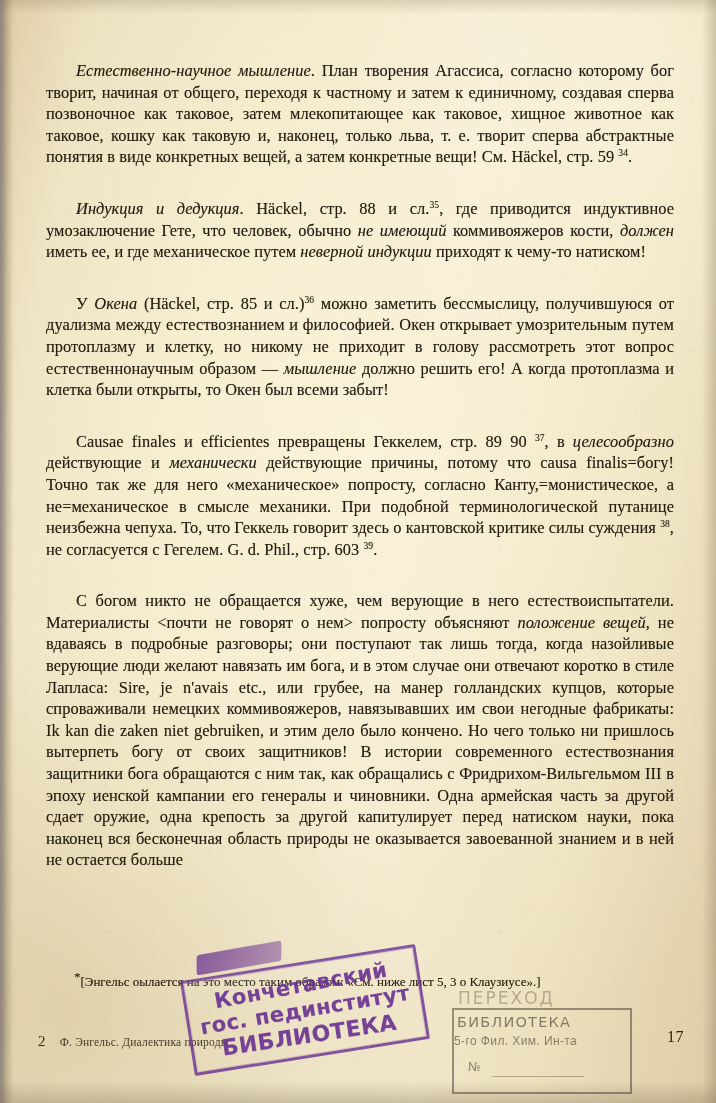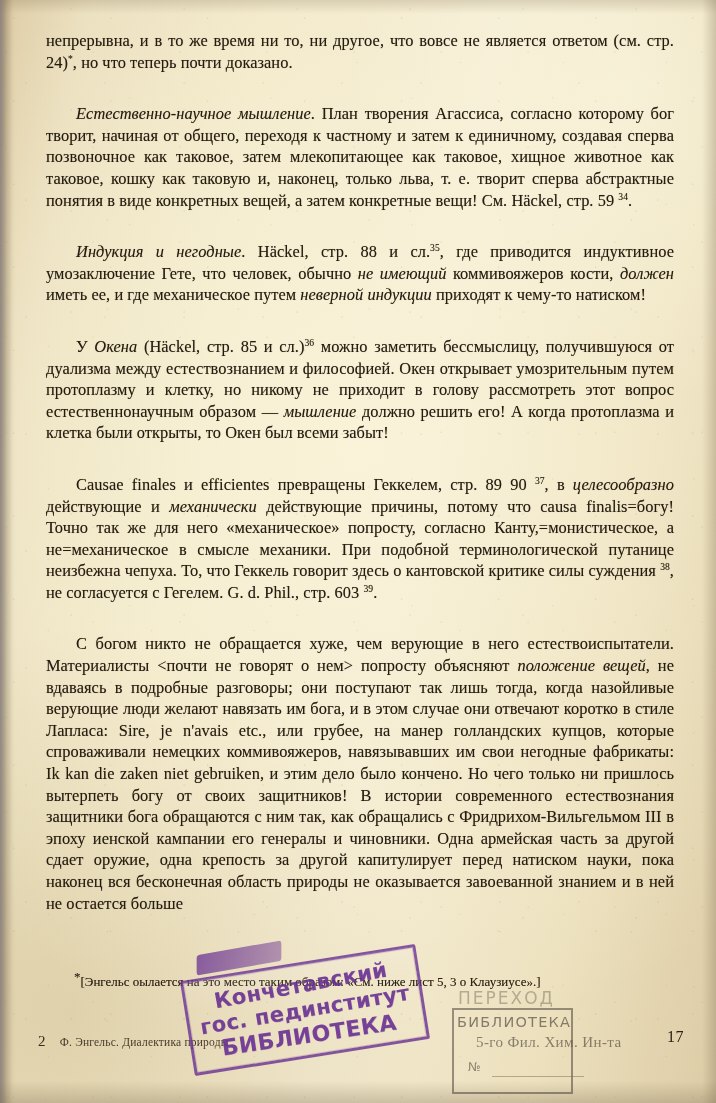--- a/index.html
+++ b/index.html
@@ -198,21 +198,21 @@
   }
   #stamp-purple .l1 { font-size: 21px; transform: rotate(-1.5deg); }
   #stamp-purple .l2 { font-size: 21px; transform: rotate(-0.5deg); }
   #stamp-purple .l3 { font-size: 22px; transform: rotate(0.5deg); }
 
   
   #stamp-second {
     position: absolute;
     left: 452px;
     top: 1008px;
-    width: 121px;
+    width: 180px;
     height: 86px;
     pointer-events: none;
     opacity: 0.72;
   }
   #stamp-second .frame2 {
     position: absolute;
     inset: 0;
     border: 2px solid rgba(62,56,48,0.70);
   }
   #stamp-second .s2title {
@@ -229,23 +229,23 @@
     position: absolute;
     top: 6px; left: 5px;
     font-family: "DejaVu Sans", sans-serif;
     font-size: 14.5px;
     letter-spacing: 1.2px;
     color: rgba(55,48,40,0.80);
     white-space: nowrap;
   }
   #stamp-second .s2line2 {
     position: absolute;
-    top: 26px; left: 24px;
-    font-family: Liberation Serif, serif;
-    font-size: 15px;
+    top: 26px; left: 2px;
+    font-family: Liberation Sans, sans-serif;
+    font-size: 12px;
     letter-spacing: 0.4px;
     color: rgba(55,48,40,0.78);
     white-space: nowrap;
   }
   #stamp-second .s2line3 {
     position: absolute;
     top: 52px; left: 16px;
     font-family: "DejaVu Sans", sans-serif;
     font-size: 12px;
     color: rgba(55,48,40,0.72);
@@ -278,29 +278,28 @@
 
   <div class="edge-top"></div>
   <div class="gutter-left"></div>
   <div class="gutter-left2"></div>
   <div class="gutter-right"></div>
   <div class="edge-bottom"></div>
   <div class="speckle"></div>
 
   <div id="textblock">
 
-    <p class="para first" id="p1"><span>непрерывна, и в то же время ни то, ни другое, что вовсе не является ответом (см. стр. 24)</span><sup>*</sup><span>, но что теперь почти доказано.</span></p>
 
     <div class="gap-lg"></div>
 
     <p class="para" id="p2"><i>Естественно-научное мышление</i><span>. План творения Агассиса, согласно которому бог творит, начиная от общего, переходя к частному и затем к единичному, создавая сперва позвоночное как таковое, затем млекопитающее как таковое, хищное животное как таковое, кошку как таковую и, наконец, только льва, т. е. творит сперва абстрактные понятия в виде конкретных вещей, а затем конкретные вещи! См. Häckel, стр. 59 </span><sup>34</sup><span>.</span></p>
 
     <div class="gap-lg"></div>
 
-    <p class="para" id="p3"><i>Индукция и негодные</i><span>. Häckel, стр. 88 и сл.</span><sup>35</sup><span>, где приводится индуктивное умозаключение Гете, что человек, обычно </span><i>не имеющий</i><span> коммивояжеров кости, </span><i>должен</i><span> иметь ее, и где механическое путем </span><i>неверной индукции</i><span> приходят к чему-то натиском!</span></p>
+    <p class="para" id="p3"><i>Индукция и дедукция</i><span>. Häckel, стр. 88 и сл.</span><sup>35</sup><span>, где приводится индуктивное умозаключение Гете, что человек, обычно </span><i>не имеющий</i><span> коммивояжеров кости, </span><i>должен</i><span> иметь ее, и где механическое путем </span><i>неверной индукции</i><span> приходят к чему-то натиском!</span></p>
 
     <div class="gap-lg"></div>
 
     <p class="para" id="p4"><span>У </span><i>Окена</i><span> (Häckel, стр. 85 и сл.)</span><sup>36</sup><span> можно заметить бессмыслицу, получившуюся от дуализма между естествознанием и философией. Окен открывает умозрительным путем протоплазму и клетку, но никому не приходит в голову рассмотреть этот вопрос естественнонаучным образом — </span><i>мышление</i><span> должно решить его! А когда протоплазма и клетка были открыты, то Окен был всеми забыт!</span></p>
 
     <div class="gap-lg"></div>
 
     <p class="para" id="p5"><span>Causae finales</span><span> и </span><span>efficientes</span><span> превращены Геккелем, стр. 89  90 </span><sup>37</sup><span>, в </span><i>целесообразно</i><span> действующие и </span><i>механически</i><span> действующие причины, потому что causa finalis=богу! Точно так же для него «механическое» попросту, согласно Канту,=монистическое, а не=механическое в смысле механики. При подобной терминологической путанице неизбежна чепуха. То, что Геккель говорит здесь о кантовской критике силы суждения </span><sup>38</sup><span>, не согласуется с Гегелем. G. d. Phil., стр. 603 </span><sup>39</sup><span>.</span></p>
 
     <div class="gap-lg"></div>

